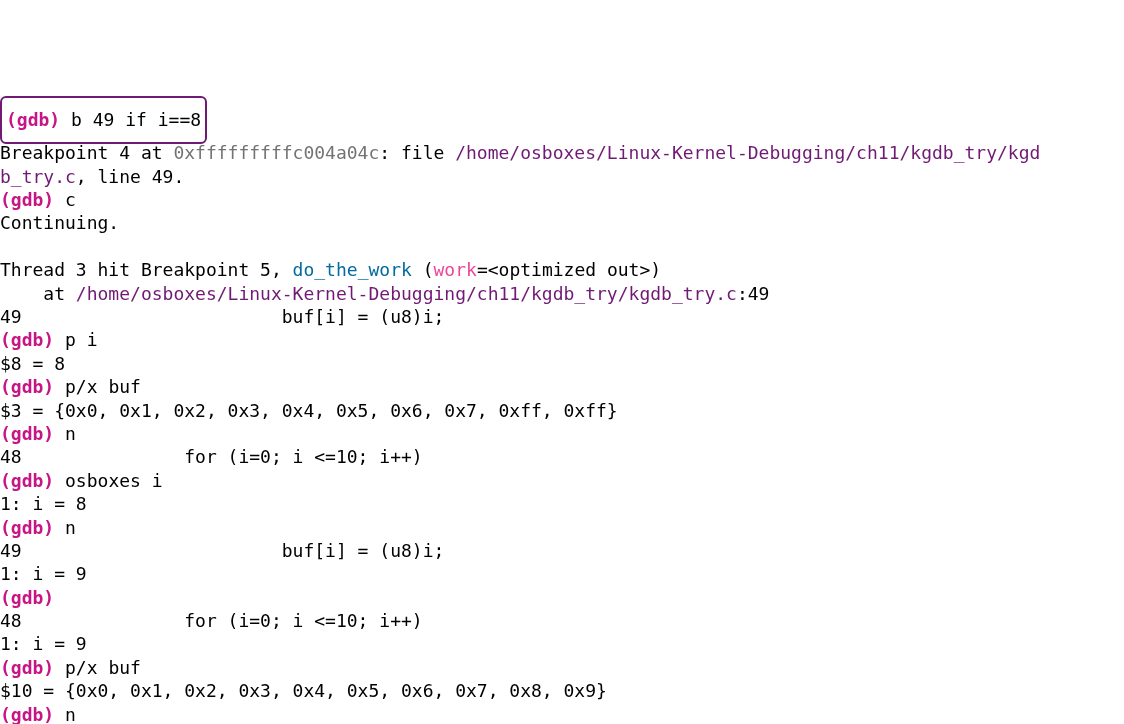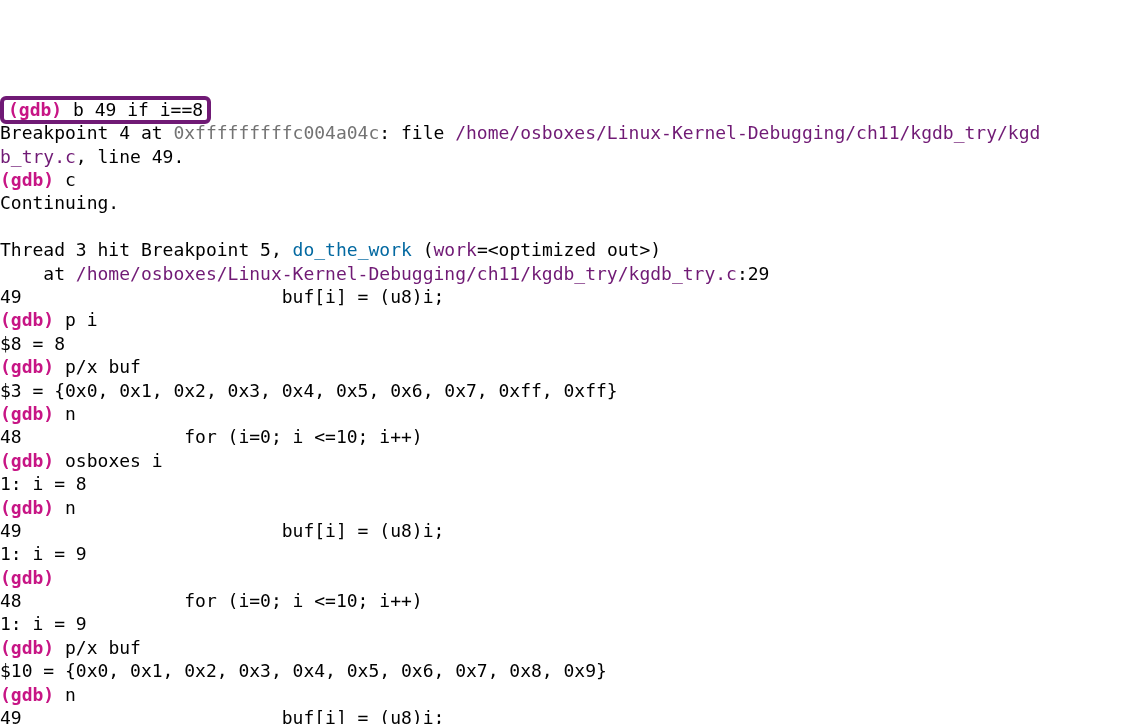--- a/index.html
+++ b/index.html
@@ -13,51 +13,51 @@
       line-height: 1.3;
       background: #ffffff;
       color: #000000;
       padding: 0;
       white-space: pre;
       overflow: hidden;
       width: 1124px;
       height: 724px;
     }
     .highlight-box {
-      border: 4px solid #701a75;
+      border: 2px solid #701a75;
       border-radius: 6px;
       display: inline-block;
-      padding: 0 4px;
+      padding: 12px 4px;
       line-height: 1.15;
       position: relative;
       top: 3px;
     }
     .prompt { color: #c71585; font-weight: bold; }
     .addr   { color: #737373; }
     .path   { color: #701a75; }
     .func   { color: #0369a1; }
-    .arg    { color: #701a75; }
+    .arg    { color: #ec4899; }
     .content {
       position: relative;
       top: -1px;
     }
   </style>
 </head>
 <body>
 
 
 
 <div class="content"><span class="highlight-box"><span class="prompt">(gdb) </span><span>b 49 if i==8</span></span>
 <span><span>Breakpoint 4 at </span><span class="addr">0xfffffffffc004a04c</span><span>: file </span><span class="path">/home/osboxes/Linux-Kernel-Debugging/ch11/kgdb_try/kgd</span></span>
 <span><span class="path">b_try.c</span><span>, line 49.</span></span>
 <span><span class="prompt">(gdb) </span><span>c</span></span>
 <span>Continuing.</span>
 <span></span>
 <span><span>Thread 3 hit Breakpoint 5, </span><span class="func">do_the_work</span><span> (</span><span class="arg">work</span><span>=&lt;optimized out&gt;)</span></span>
-<span><span>    at </span><span class="path">/home/osboxes/Linux-Kernel-Debugging/ch11/kgdb_try/kgdb_try.c</span><span>:</span><span>29</span></span>
+<span><span>    at </span><span class="path">/home/osboxes/Linux-Kernel-Debugging/ch11/kgdb_try/kgdb_try.c</span><span>:</span><span>49</span></span>
 <span>49                        buf[i] = (u8)i;</span>
 <span><span class="prompt">(gdb) </span><span>p i</span></span>
 <span>$8 = 8</span>
 <span><span class="prompt">(gdb) </span><span>p/x buf</span></span>
 <span>$3 = {0x0, 0x1, 0x2, 0x3, 0x4, 0x5, 0x6, 0x7, 0xff, 0xff}</span>
 <span><span class="prompt">(gdb) </span><span>n</span></span>
 <span>48               for (i=0; i &lt;=10; i++)</span>
 <span><span class="prompt">(gdb) </span><span>osboxes i</span></span>
 <span>1: i = 8</span>
 <span><span class="prompt">(gdb) </span><span>n</span></span>

